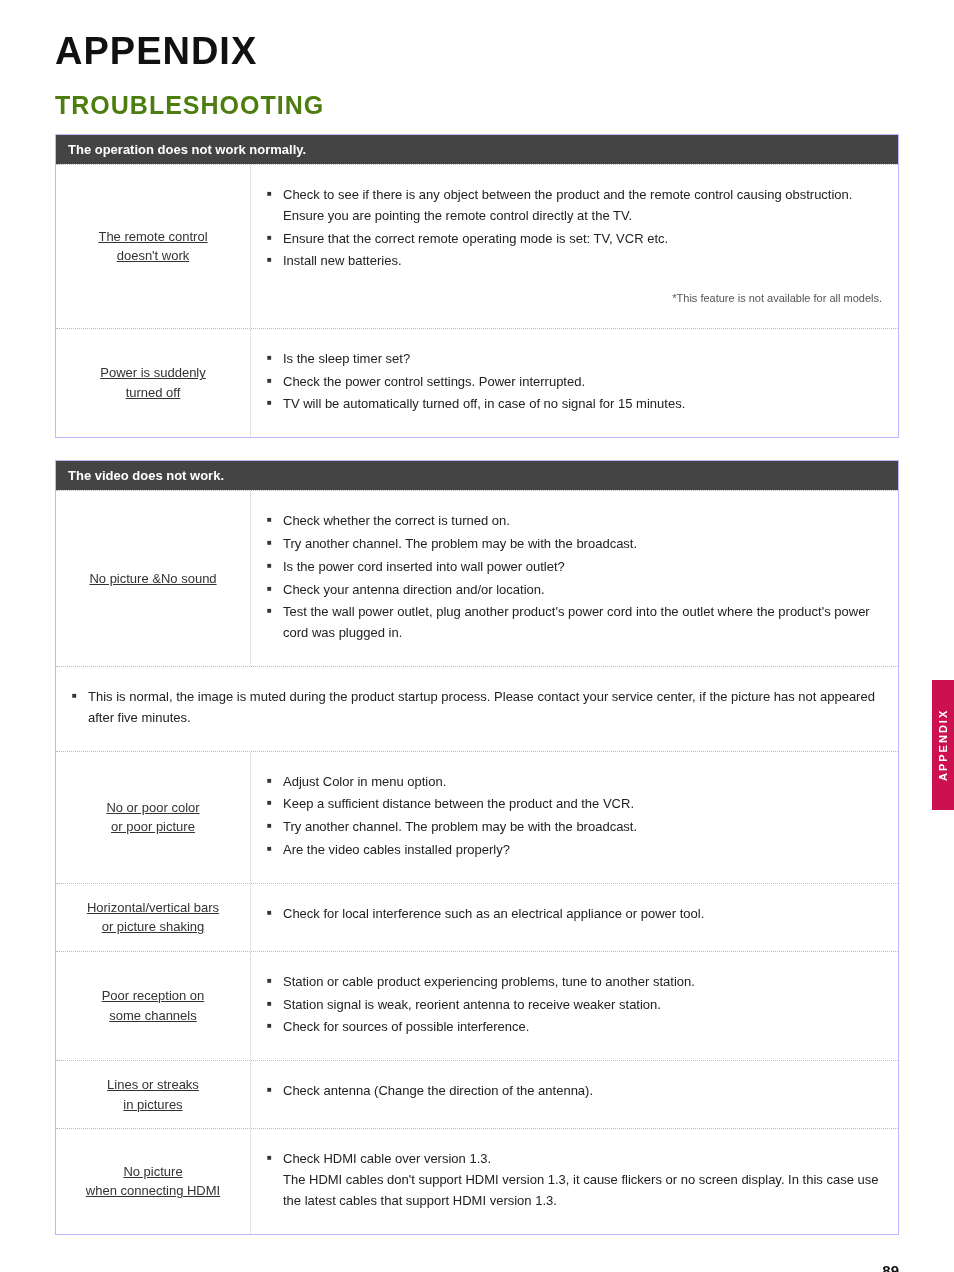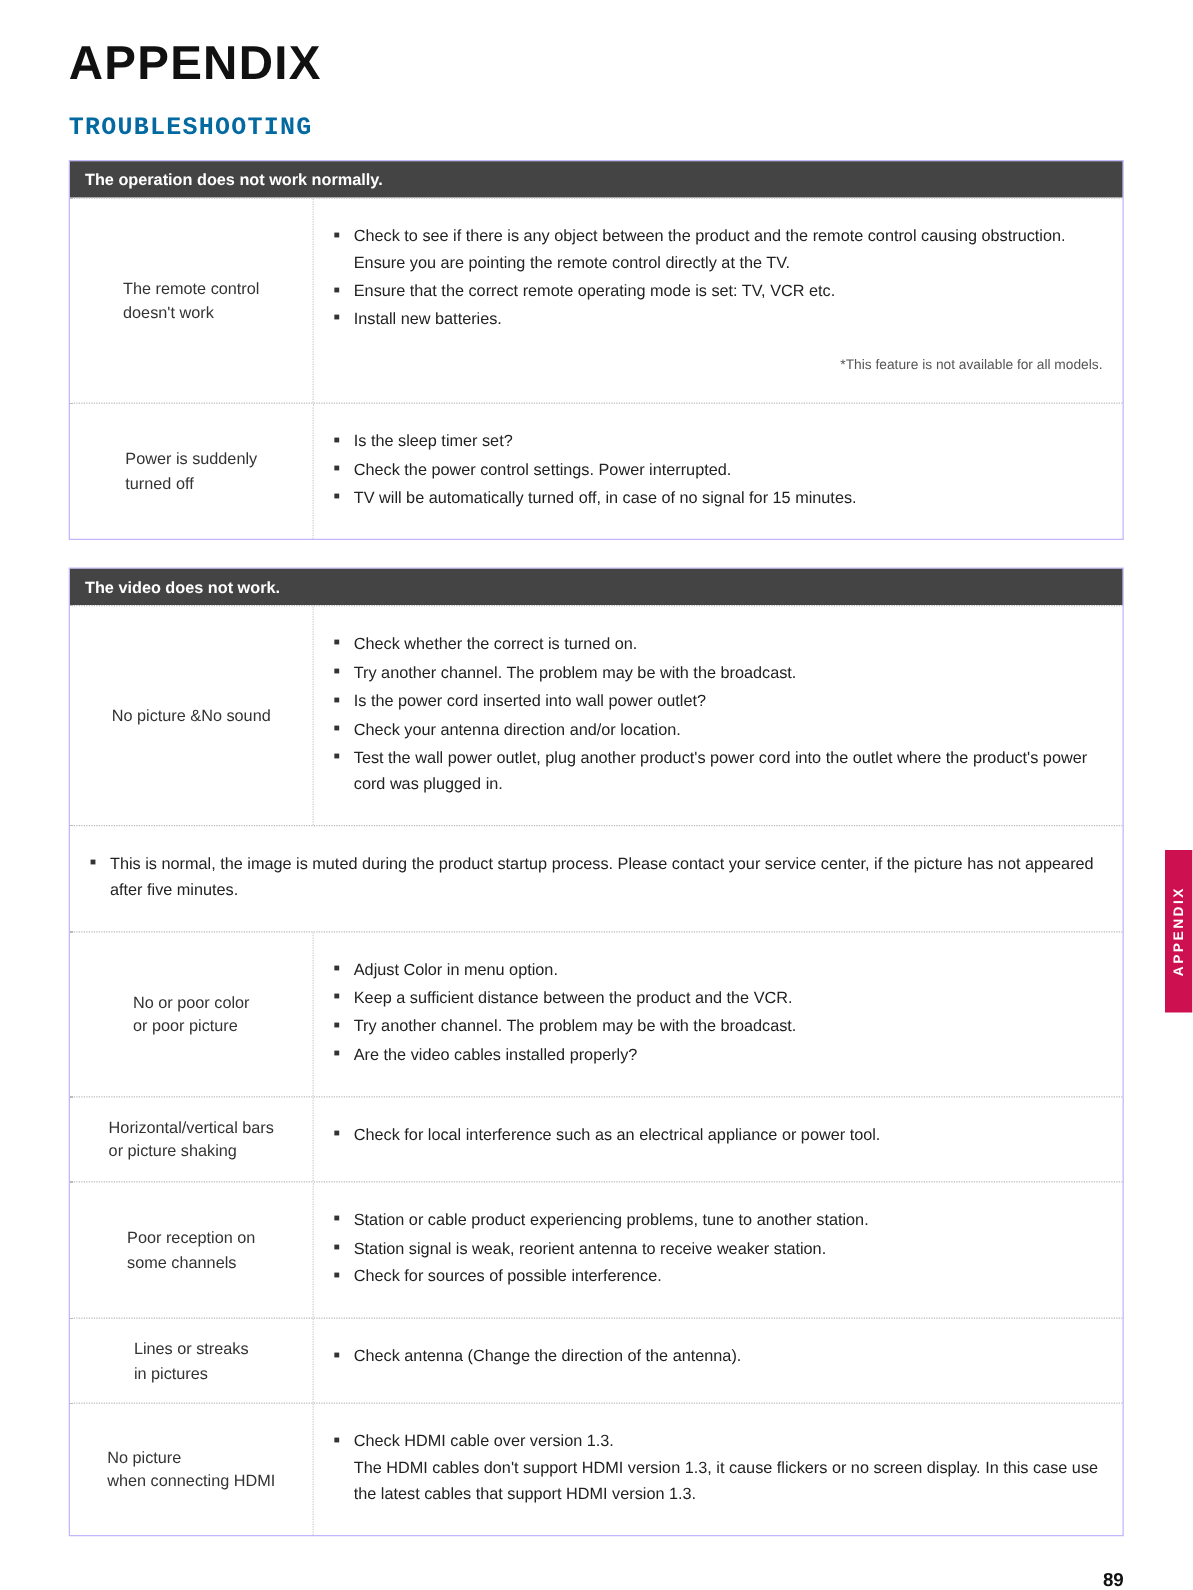--- a/index.html
+++ b/index.html
@@ -17,26 +17,26 @@
     }
     .appendix-title {
       font-size: 38px;
       font-weight: 900;
       color: #111;
       letter-spacing: 1px;
       margin-bottom: 18px;
       font-family: Arial Black, Arial, sans-serif;
     }
     .section-title {
-      font-size: 20px;
-      font-weight: 700;
-      color: #0369a1;
+      font-size: 25px;
+      font-weight: 700;
+      color: #4d7c0f;
       letter-spacing: 1px;
       margin-bottom: 14px;
-      font-family: Liberation Mono, monospace;
+      font-family: Liberation Sans, sans-serif;
     }
     .table-wrapper {
       width: 100%;
       border: 1px solid #c4b5fd;
       border-collapse: collapse;
       margin-bottom: 22px;
     }
     .table-header {
       background: #444;
       color: #fff;
@@ -116,22 +116,23 @@
     
     .page-number {
       position: absolute;
       bottom: 18px;
       right: 55px;
       font-size: 15px;
       font-weight: 700;
       color: #111;
     }
     .row-label-text {
-      text-align: left;
+      text-align: center;
       line-height: 1.5;
+      text-decoration: underline;
     }
   </style>
 </head>
 <body>
 
 <div class="page-content">
   <div class="appendix-title">APPENDIX</div>
   <div class="section-title">TROUBLESHOOTING</div>
 
   <div class="table-wrapper">

